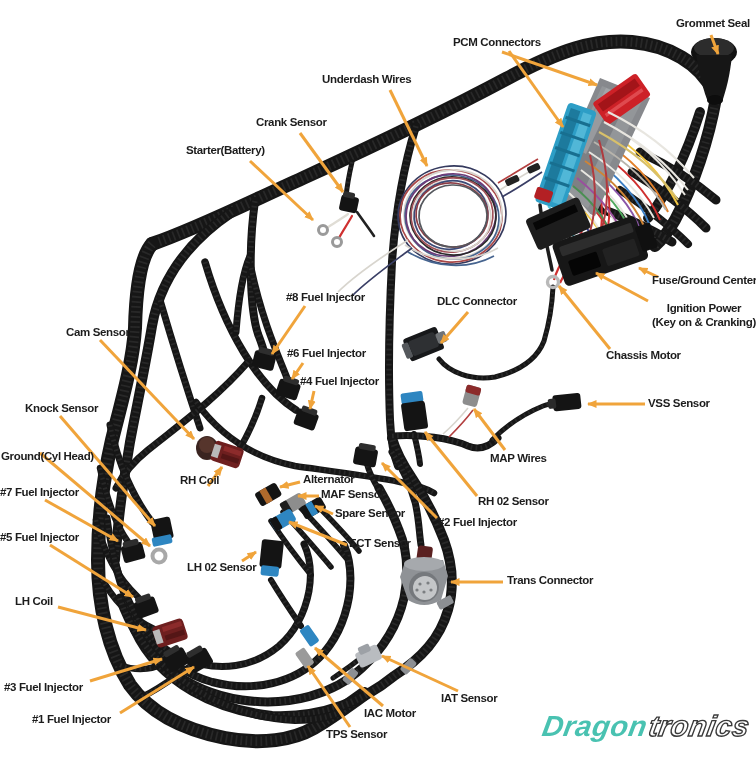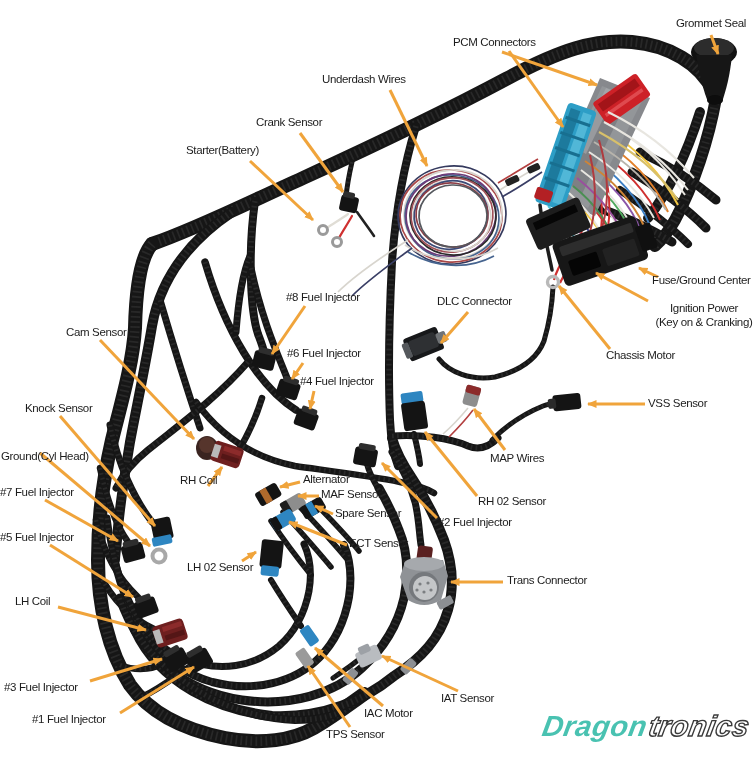--- a/index.html
+++ b/index.html
@@ -1,19 +1,19 @@
 <!DOCTYPE html>
 <html><head>
 <meta charset="utf-8">
 <style>
   html,body{margin:0;padding:0;background:#fff;}
   .stage{position:relative;width:756px;height:757px;background:#ffffff;overflow:hidden;
          font-family:"Liberation Sans","DejaVu Sans",sans-serif;}
   .art{position:absolute;left:0;top:0;}
-  .callout{position:absolute;font-size:11.5px;font-weight:400;color:#1c1c1c;
+  .callout{position:absolute;font-size:11.5px;font-weight:700;color:#1c1c1c;
            white-space:nowrap;letter-spacing:-0.35px;line-height:1.18;}
   .callout.multiline{white-space:pre-line;text-align:center;margin-left:32px;}
   .watermark{position:absolute;left:540px;top:712px;font-size:29px;font-weight:700;
              font-style:italic;transform:skewX(-10deg);transform-origin:left bottom;
              letter-spacing:0.5px;line-height:1;}
   .wm1{color:#49c2b1;}
   .wm2{color:#ffffff;-webkit-text-stroke:1.4px #3a3a3a;margin-left:2px;}
   
   .tube{fill:none;stroke:#161616;stroke-linecap:round;stroke-linejoin:round;}
   .tube-rib{fill:none;stroke:#3e3e3e;stroke-linecap:butt;stroke-linejoin:round;

